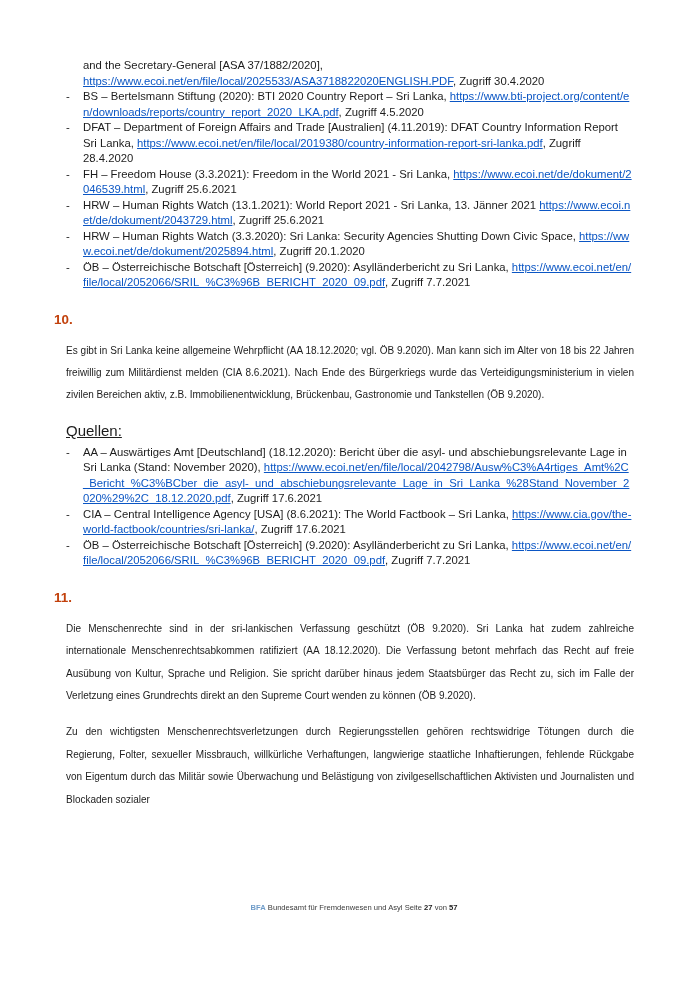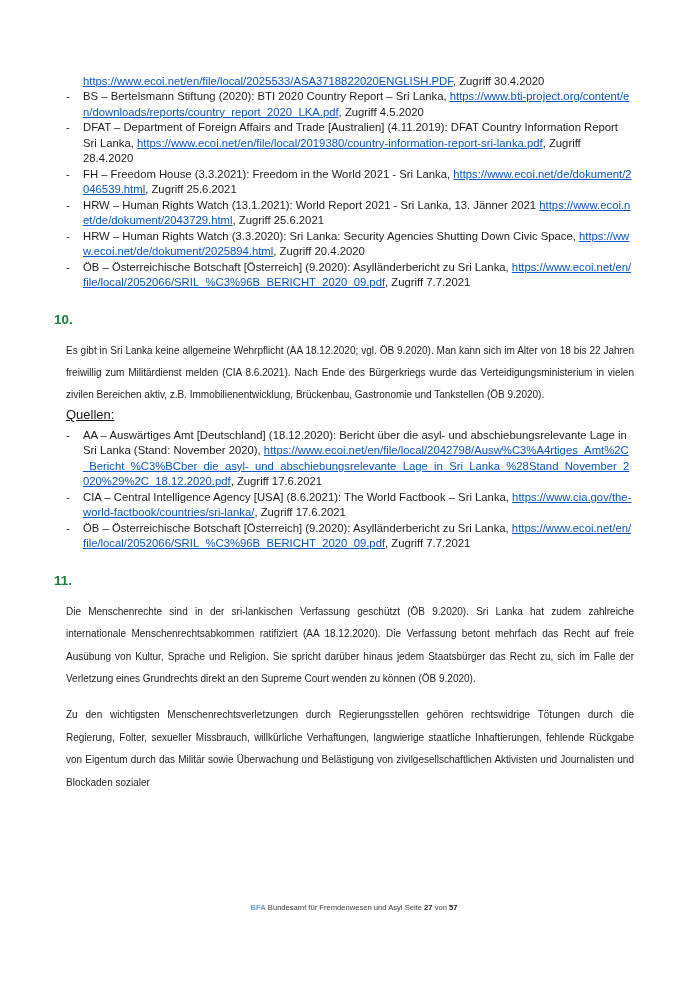--- a/index.html
+++ b/index.html
@@ -21,36 +21,37 @@
   .src-item .src-text{flex:1;min-width:0;}
   .cont{padding-left:17px;}
   a.lnk{color:#0b56c4;text-decoration:underline;word-break:break-all;cursor:pointer;}
 
   
   h2.sec{
     display:flex;
     margin:21px 0 0 -12px;
     font-size:13.4px;
     font-weight:bold;
-    color:#15803d;
+    color:#c2410c;
     line-height:16px;
   }
   h2.sec .num{width:36px;flex:none;}
 
   
   p.body{
     margin:12px 0 0 0;
     font-size:10px;
     line-height:22.4px;
     text-align:justify;
   }
   p.body.follow{margin-top:14px;}
 
   .quellen{
-    font-size:13px;
+    margin-top:15px;
+    font-size:15px;
     text-decoration:underline;
   }
   .srclist.below{margin-top:6px;}
 
   
   .pfooter{
     position:absolute;
     top:903px;left:0;right:0;
     text-align:center;
     font-size:7.6px;
@@ -62,21 +63,21 @@
   .pfooter b{font-weight:bold;color:#222;}
 </style>
 </head>
 <body>
 
 <div class="page">
   <div class="content">
 
     <div class="srclist">
       <div class="cont">
-        <br>
+        <span>and the Secretary-General [ASA 37/1882/2020],</span><br>
         <a class="lnk">https://www.ecoi.net/en/file/local/2025533/ASA3718822020ENGLISH.PDF</a><span>, Zugriff 30.4.2020</span>
       </div>
       <div>
 
           <div class="src-item">
             <span class="dash">-</span>
             <span class="src-text"><span>BS – Bertelsmann Stiftung (2020): BTI 2020 Country Report – Sri Lanka, </span><a class="lnk">https://www.bti-project.org/content/en/downloads/reports/country_report_2020_LKA.pdf</a><span>, Zugriff 4.5.2020</span></span>
           </div>
 
           <div class="src-item">
@@ -89,21 +90,21 @@
             <span class="src-text"><span>FH – Freedom House (3.3.2021): Freedom in the World 2021 - Sri Lanka, </span><a class="lnk">https://www.ecoi.net/de/dokument/2046539.html</a><span>, Zugriff 25.6.2021</span></span>
           </div>
 
           <div class="src-item">
             <span class="dash">-</span>
             <span class="src-text"><span>HRW – Human Rights Watch (13.1.2021): World Report 2021 - Sri Lanka, 13. Jänner 2021 </span><a class="lnk">https://www.ecoi.net/de/dokument/2043729.html</a><span>, Zugriff 25.6.2021</span></span>
           </div>
 
           <div class="src-item">
             <span class="dash">-</span>
-            <span class="src-text"><span>HRW – Human Rights Watch (3.3.2020): Sri Lanka: Security Agencies Shutting Down Civic Space, </span><a class="lnk">https://www.ecoi.net/de/dokument/2025894.html</a><span>, Zugriff 20.4.2020</span></span>
+            <span class="src-text"><span>HRW – Human Rights Watch (3.3.2020): Sri Lanka: Security Agencies Shutting Down Civic Space, </span><a class="lnk">https://www.ecoi.net/de/dokument/2025894.html</a><span>, Zugriff 20.1.2020</span></span>
           </div>
 
           <div class="src-item">
             <span class="dash">-</span>
             <span class="src-text"><span>ÖB – Österreichische Botschaft [Österreich] (9.2020): Asylländerbericht zu Sri Lanka, </span><a class="lnk">https://www.ecoi.net/en/file/local/2052066/SRIL_%C3%96B_BERICHT_2020_09.pdf</a><span>, Zugriff 7.7.2021</span></span>
           </div>
         </div>
     </div>
 
     <h2 class="sec">

